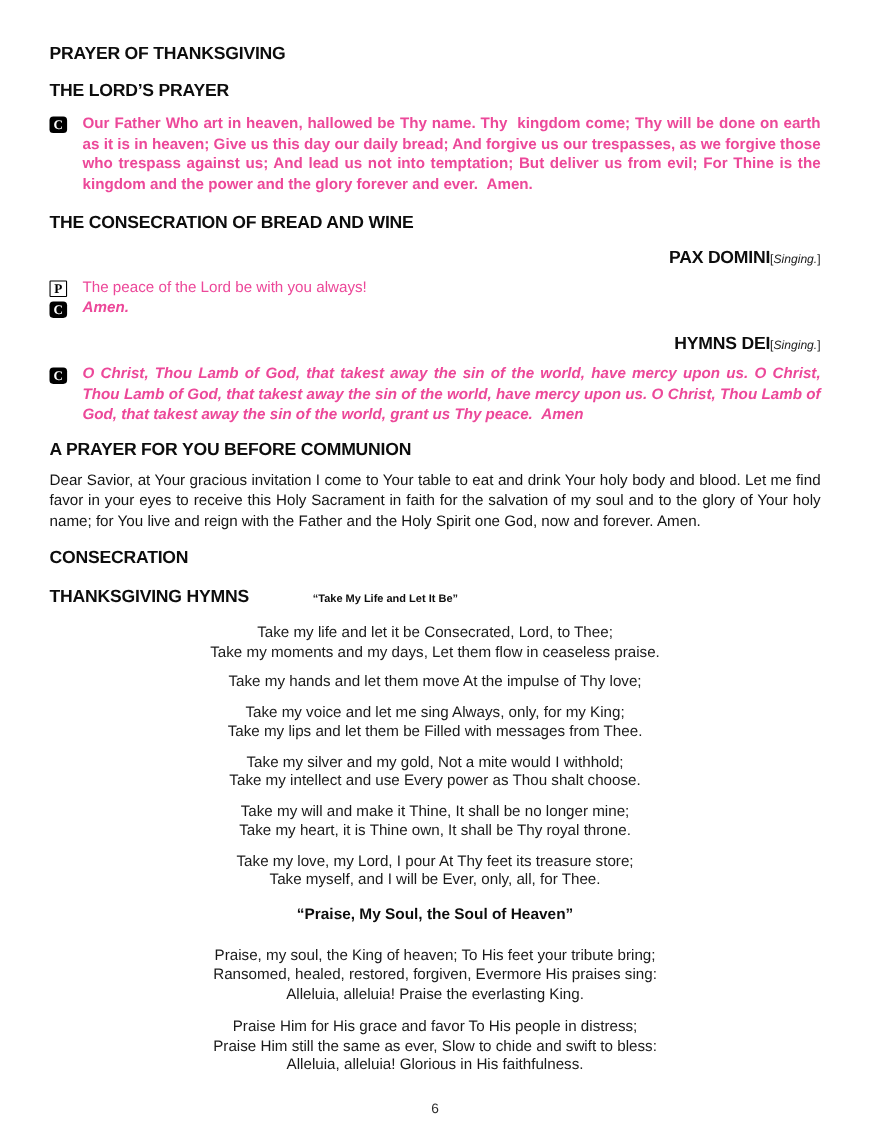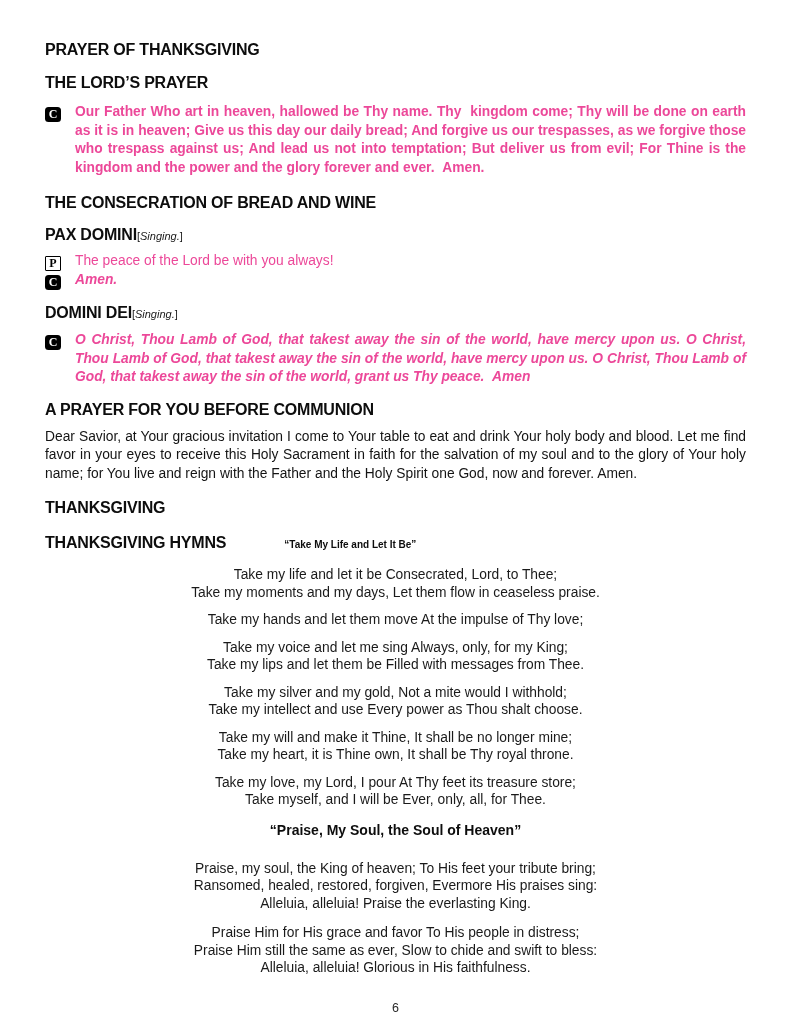--- a/index.html
+++ b/index.html
@@ -14,21 +14,21 @@
   .h {
     font-size: 16px; font-weight: 700; letter-spacing: -0.2px;
     color: #0d0d0d; margin: 0; line-height: 19px;
   }
   .mt14 { margin-top: 14px; }
   .mt16 { margin-top: 16px; }
   .mt13 { margin-top: 13px; }
   .mt15 { margin-top: 15px; }
 
   .heading-row {
-    display: flex; justify-content: flex-start; align-items: baseline;
+    display: flex; justify-content: flex-end; align-items: baseline;
   }
   .rubric {
     font-size: 11px; color: #1a1a1a; font-weight: 400; white-space: nowrap;
   }
   .rubric i { font-style: italic; }
 
   .versicle {
     display: flex; align-items: flex-start; margin-top: 11px;
   }
   .marker-col { width: 30px; flex: 0 0 30px; padding-top: 1px; }
@@ -109,36 +109,36 @@
     </div>
     <div class="versicle">
       <div class="marker-col">
         <span class="marker c">C</span>
       </div>
       <p class="vtext boldital noj">Amen.</p>
     </div>
   </div>
 
   <div class="heading-row mt13">
-    <h2 class="h">DOMINI DEI</h2>
+    <h2 class="h">HYMNS DEI</h2>
     <span class="rubric"><span>[</span><i>Singing.</i><span>]</span></span>
   </div>
 
   <div class="versicle" style="margin-top:9px">
     <div class="marker-col">
       <span class="marker c">C</span>
     </div>
     <p class="vtext boldital">O Christ, Thou Lamb of God, that takest away the sin of the world, have mercy upon us. O Christ, Thou Lamb of God, that takest away the sin of the world, have mercy upon us. O Christ, Thou Lamb of God, that takest away the sin of the world, grant us Thy peace. &nbsp;Amen</p>
   </div>
 
   <h2 class="h mt13">A PRAYER FOR YOU BEFORE COMMUNION</h2>
 
   <p class="para">Dear Savior, at Your gracious invitation I come to Your table to eat and drink Your holy body and blood. Let me find favor in your eyes to receive this Holy Sacrament in faith for the salvation of my soul and to the glory of Your holy name; for You live and reign with the Father and the Holy Spirit one God, now and forever. Amen.</p>
 
-  <h2 class="h mt15">THANKSGIVING</h2>
+  <h2 class="h mt15">CONSECRATION</h2>
 
   <div class="hymn-head-row">
     <h2 class="h">THANKSGIVING HYMNS</h2>
     <span class="hymn-title-inline">“Take My Life and Let It Be”</span>
   </div>
 
   <div class="hymn">
     <div class="verse">
       <p class="hymn-line">Take my life and let it be Consecrated, Lord, to Thee;</p>
       <p class="hymn-line">Take my moments and my days, Let them flow in ceaseless praise.</p>

